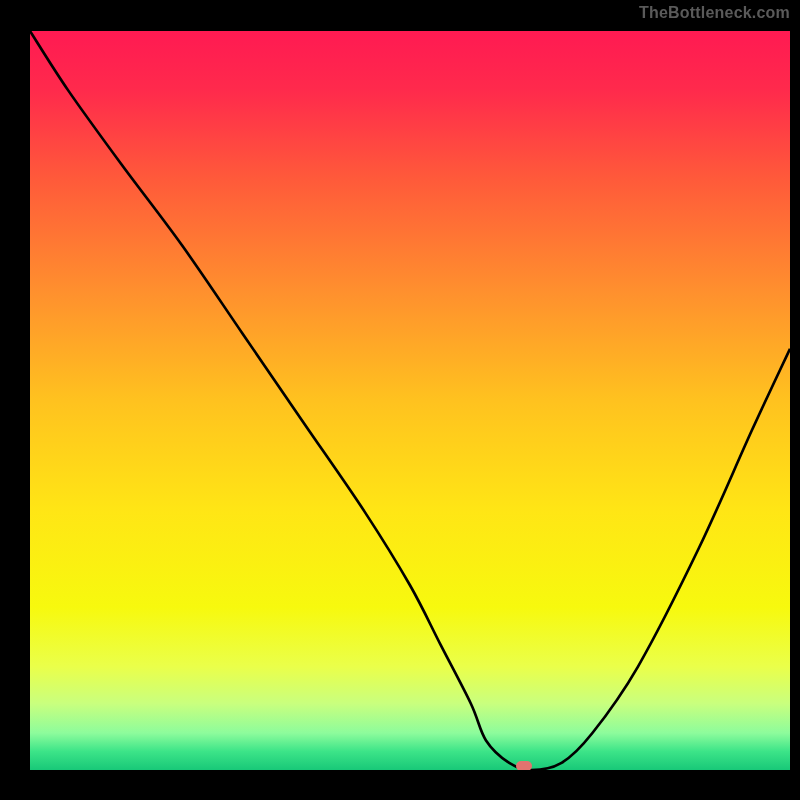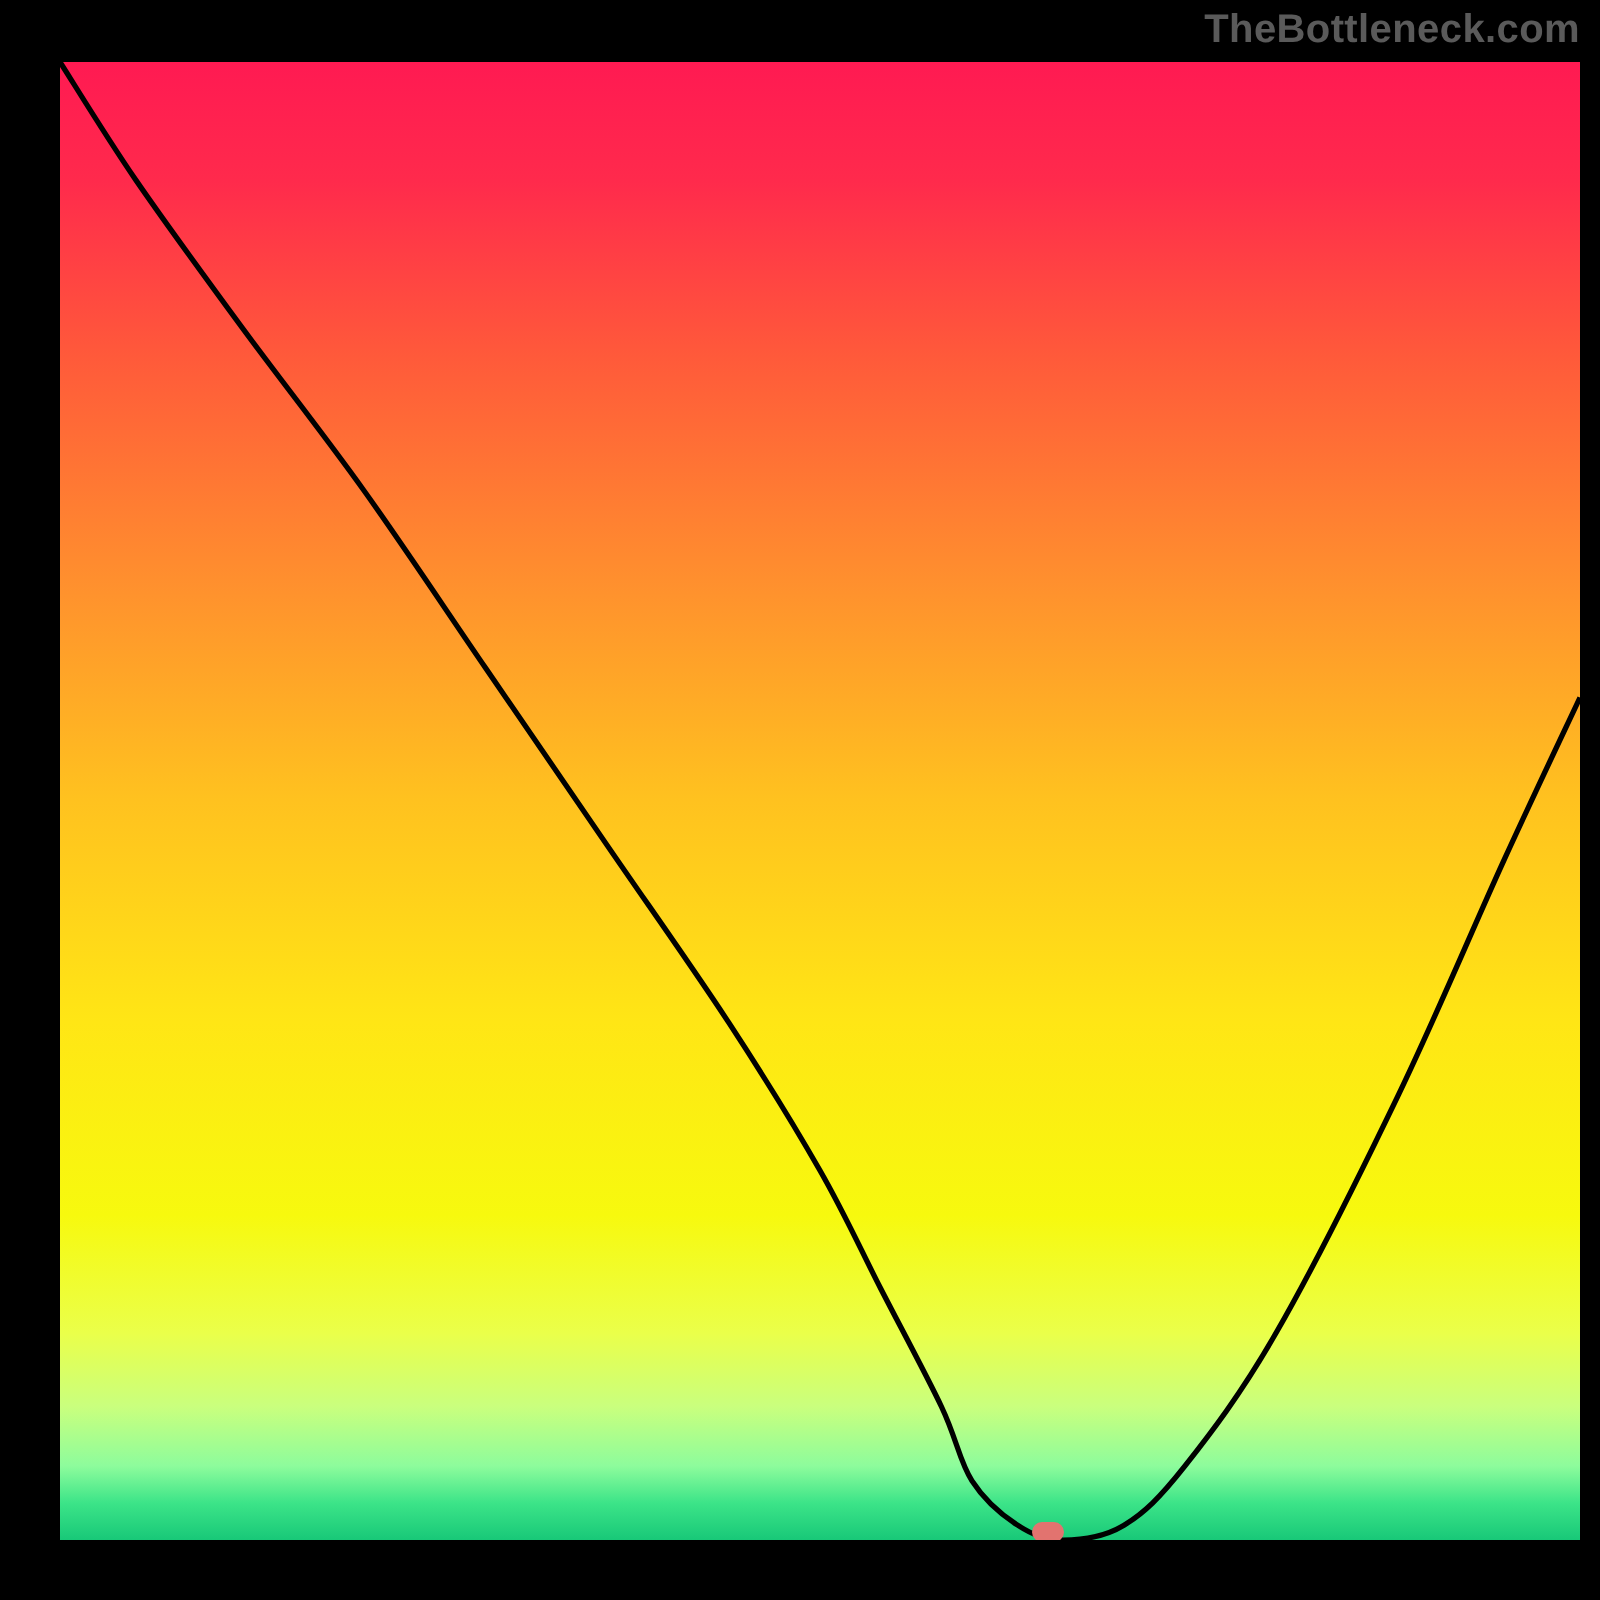--- a/index.html
+++ b/index.html
@@ -15,21 +15,21 @@
     position: relative;
     width: 800px;
     height: 800px;
     background: #000;
   }
   .watermark {
     position: absolute;
     top: 4px;
     right: 10px;
     color: #5a5a5a;
-    font-size: 20px;
+    font-size: 16px;
     font-weight: 600;
     letter-spacing: 0.2px;
     z-index: 4;
   }
   .plot-area {
     position: absolute;
     left: 30px;
     top: 30px;
     width: 760px;
     height: 740px;

